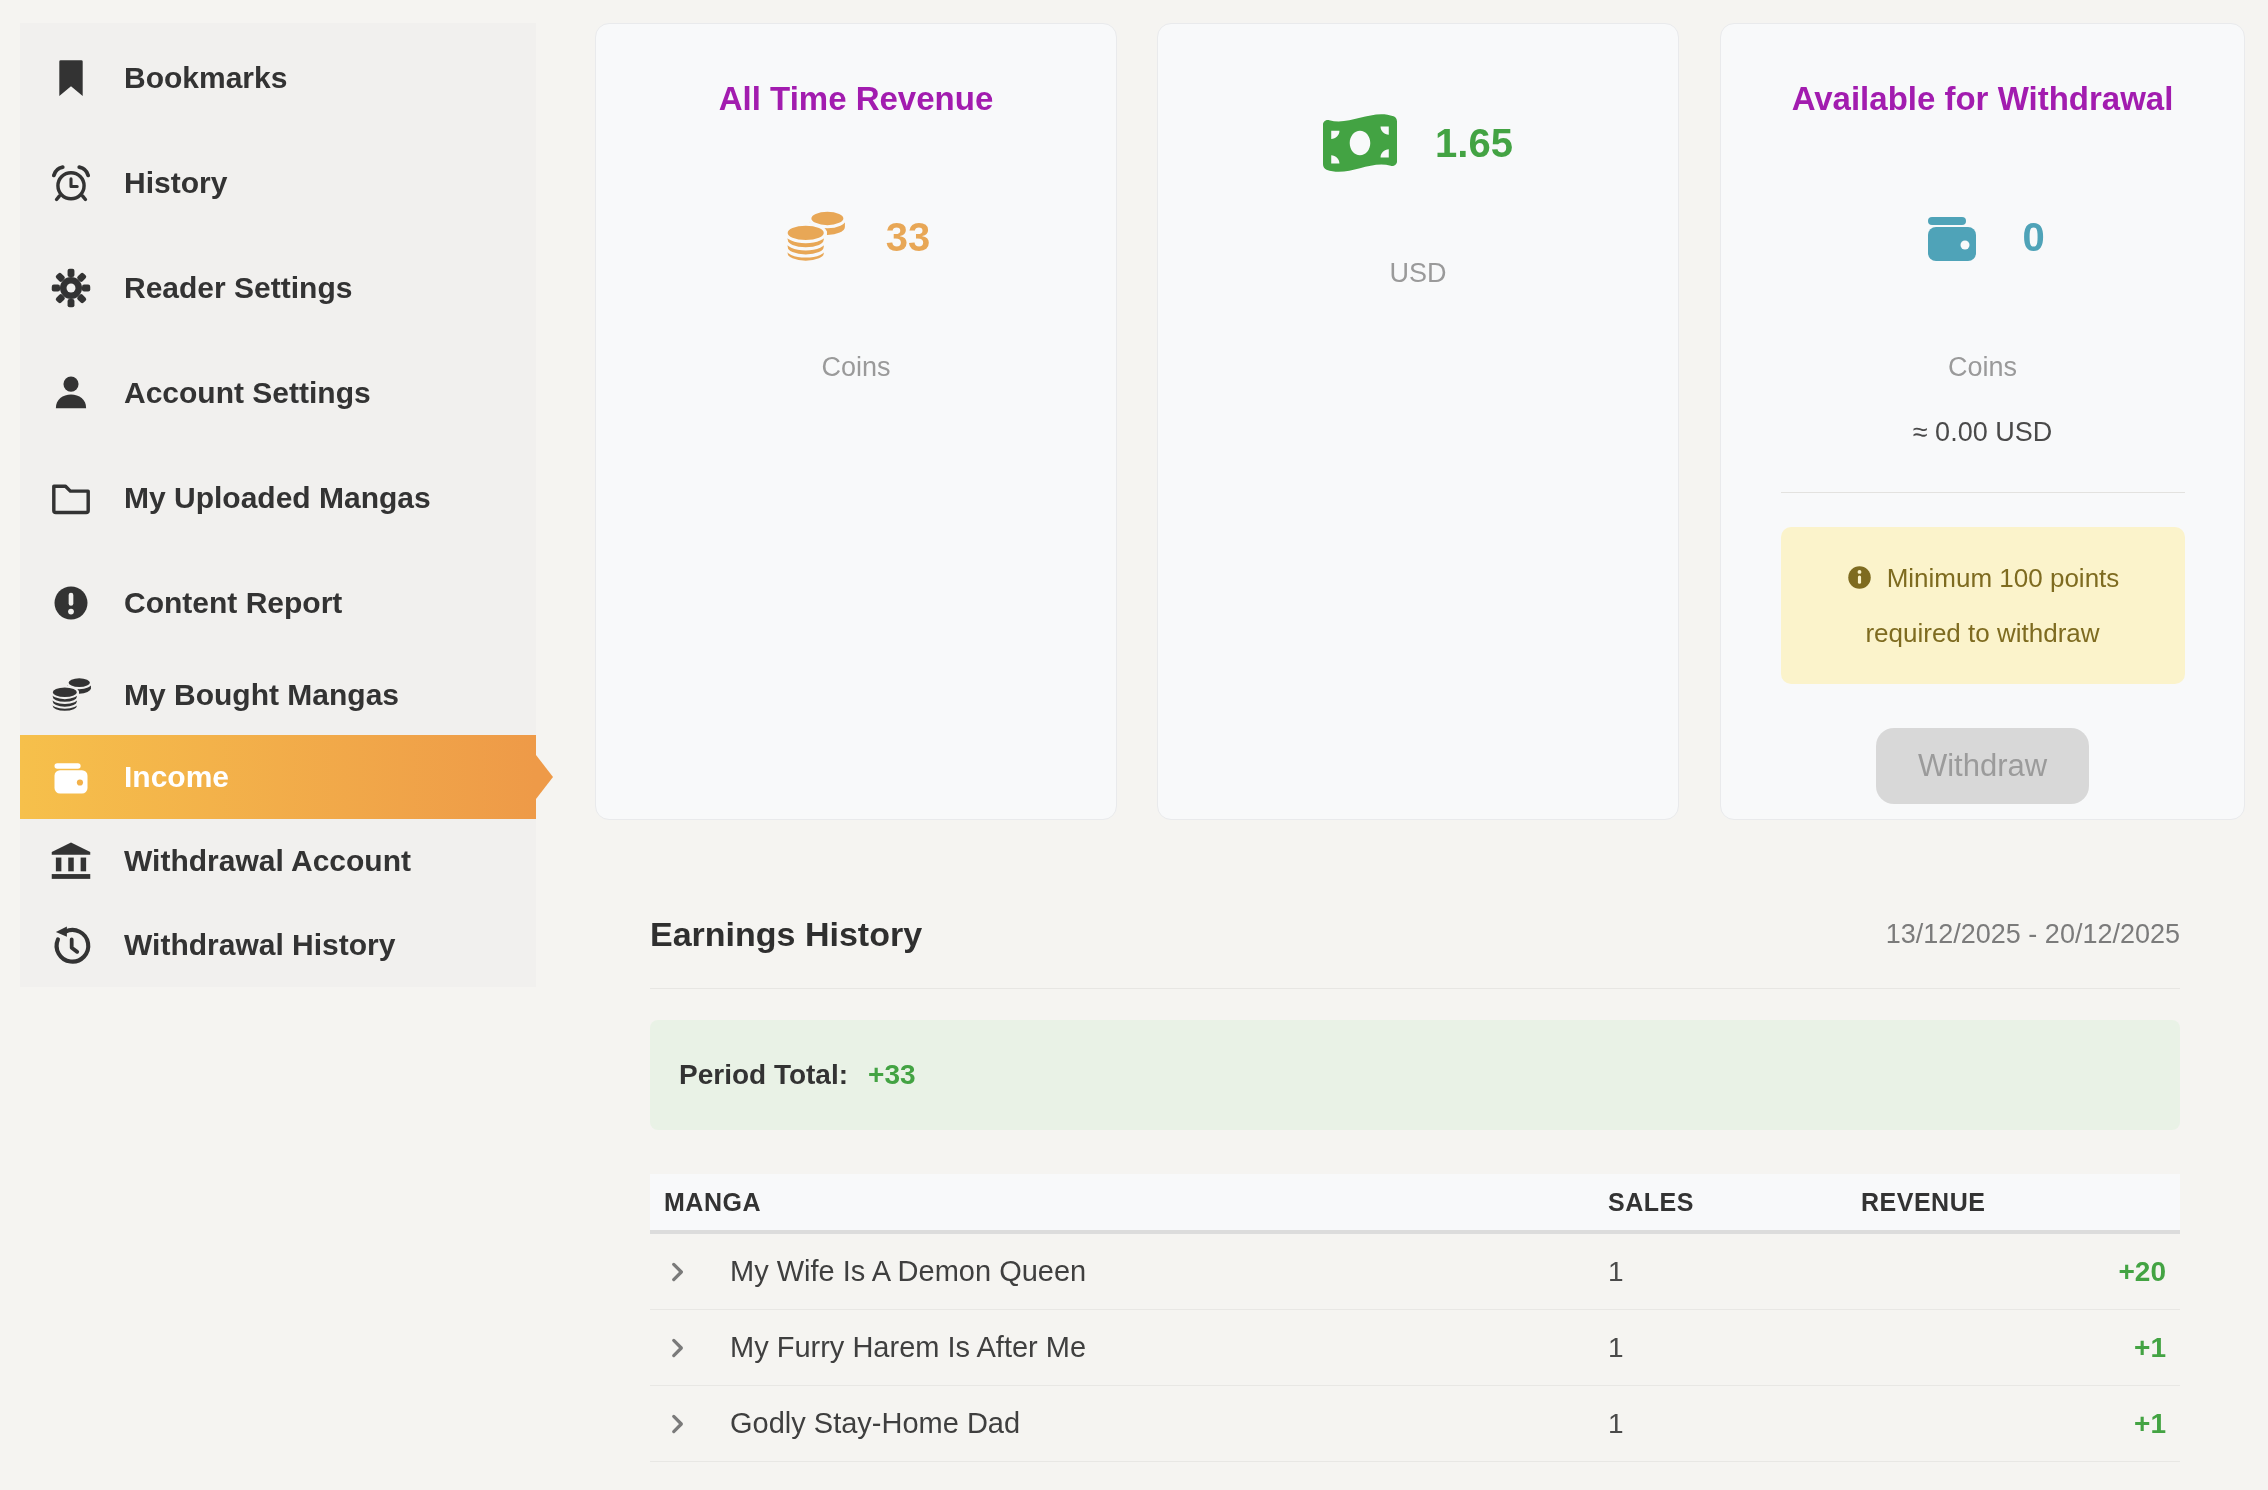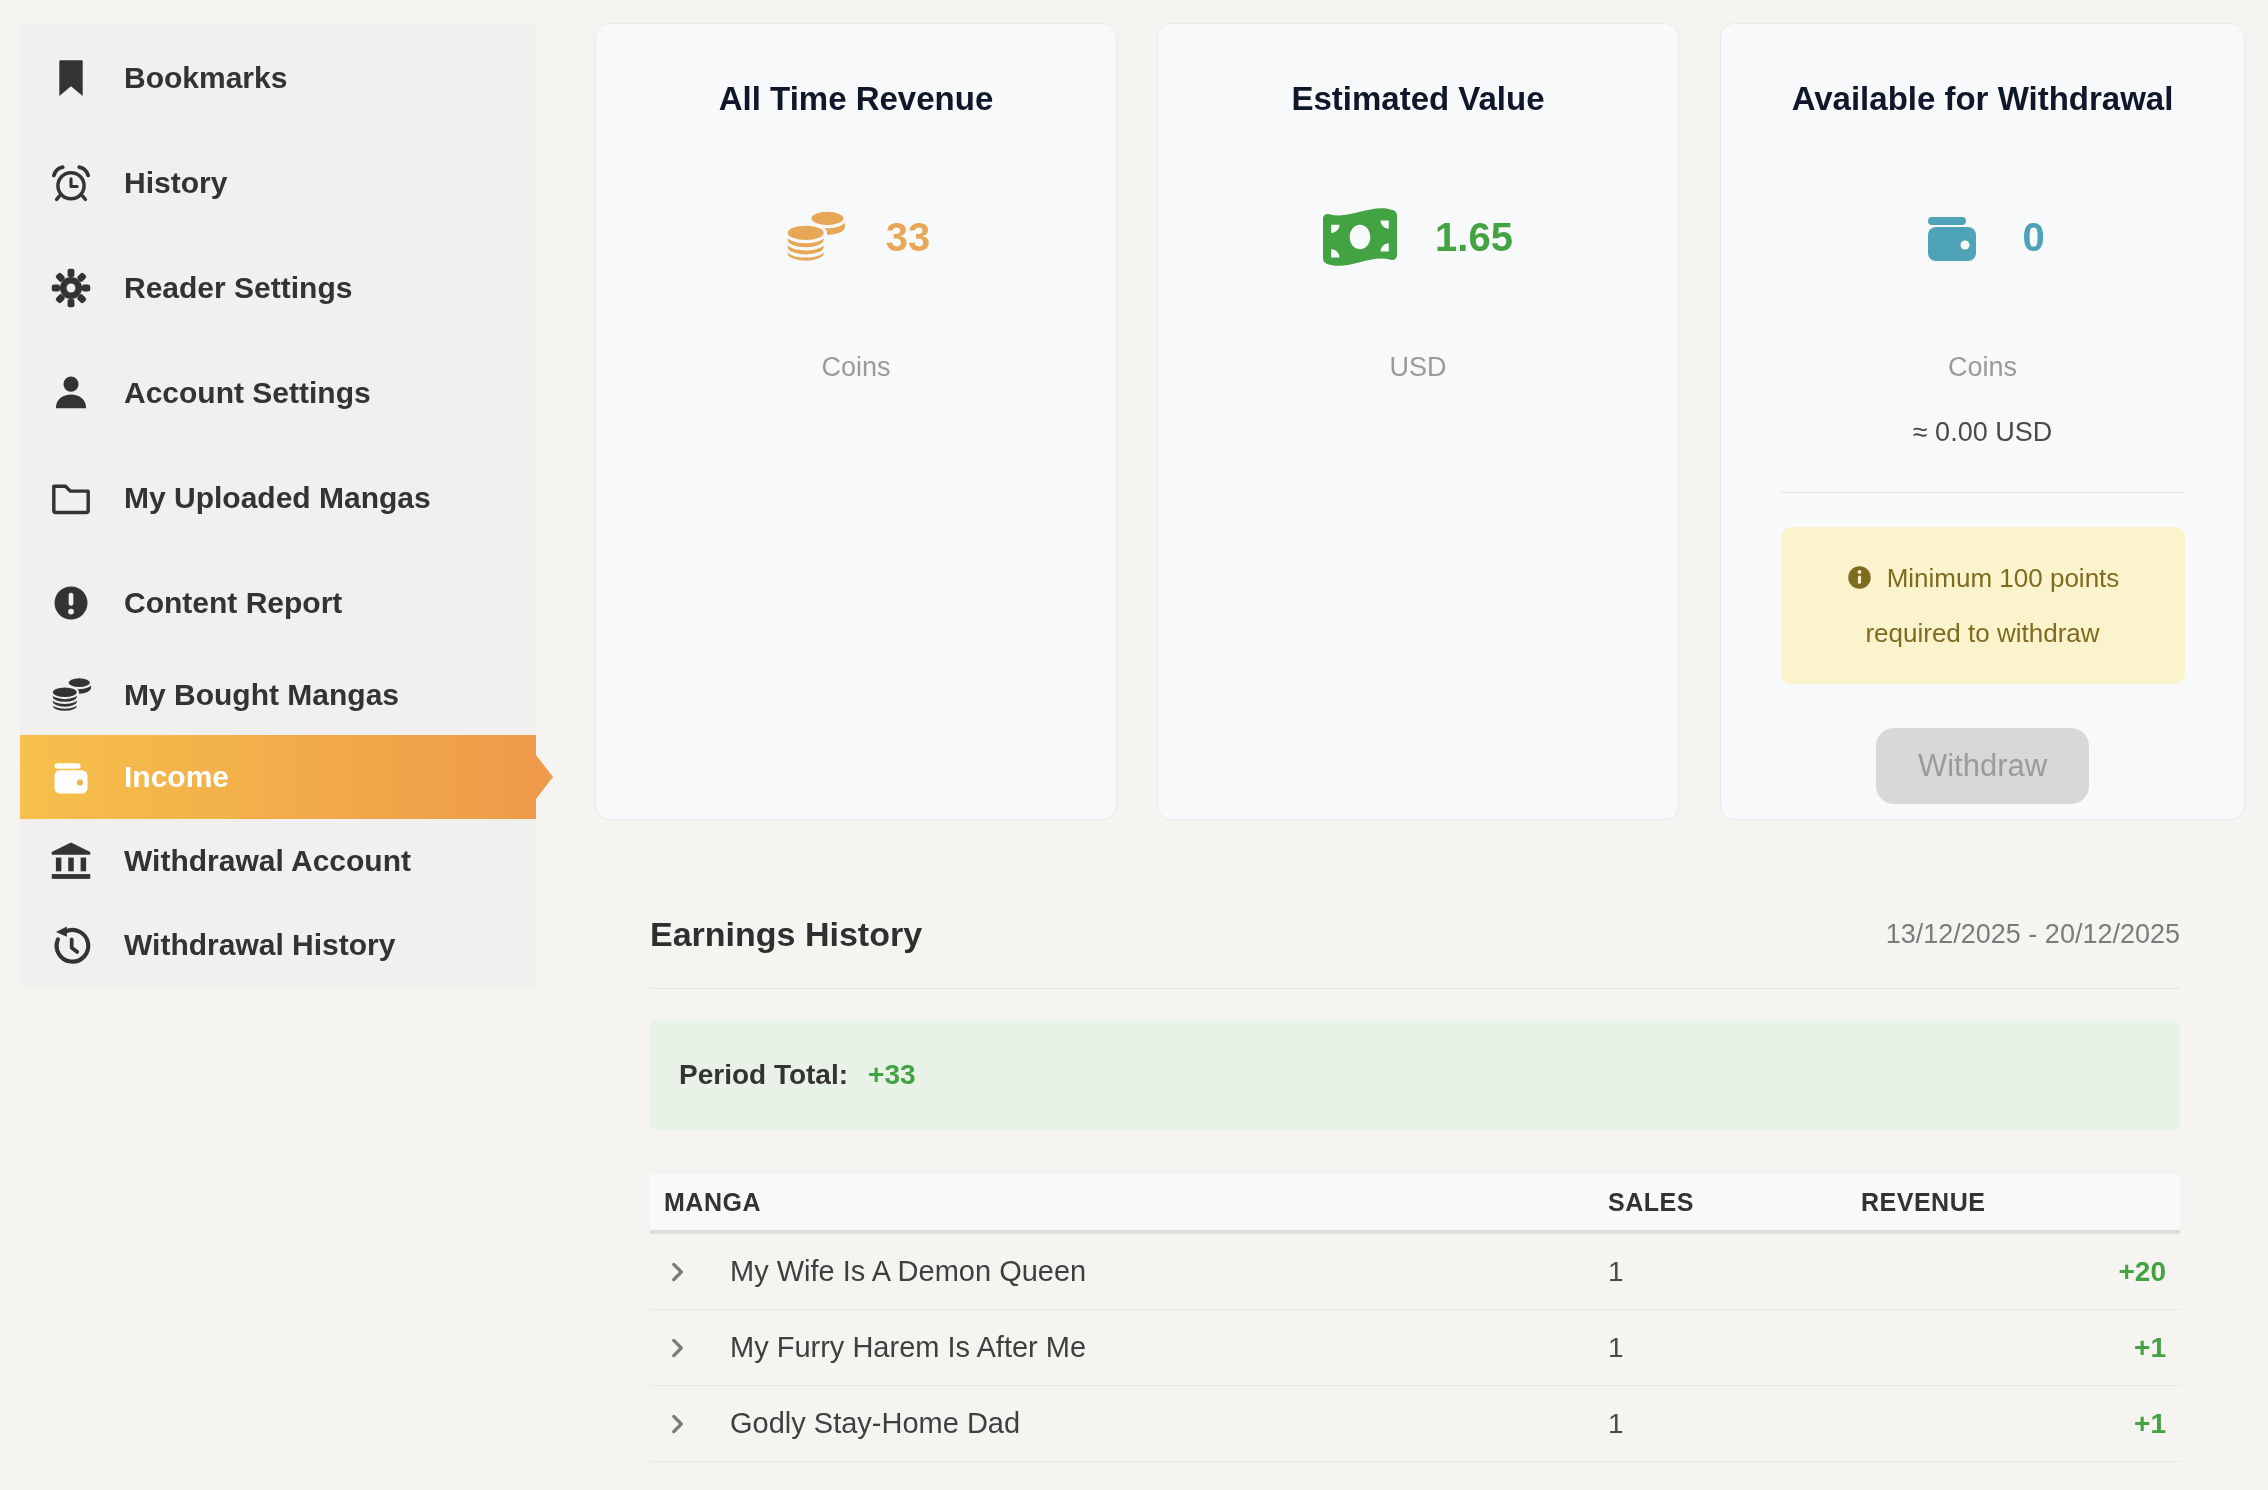--- a/index.html
+++ b/index.html
@@ -43,21 +43,21 @@
   }
 
   
   .card{
     position:absolute; top:23px; height:797px; width:522px;
     background:var(--card-bg); --icon-bg:var(--card-bg);
     border:1px solid var(--card-border); border-radius:14px;
     text-align:center;
   }
   .card-1{left:595px;} .card-2{left:1157px;} .card-3{left:1720px; width:525px;}
-  .card-title{margin-top:56px; font-size:33px; font-weight:bold; color:#0f172a;}
+  .card-title{margin-top:56px; font-size:33px; font-weight:bold; color:#a21caf;}
   .value-row{margin-top:76px; display:flex; align-items:center; justify-content:center; gap:38px; height:86px;}
   .value-row .big-icon svg{display:block;}
   .big-value{font-size:40px; font-weight:bold;}
   .c-orange{color:var(--orange);} .c-green{color:var(--green);} .c-teal{color:var(--teal);}
   .card-unit{margin-top:72px; font-size:27px; color:var(--muted);}
   .card-approx{margin-top:34px; font-size:27px; color:#4a4a4a;}
   .card-divider{margin:44px auto 0; width:404px; border-top:1px solid #e3e2df;}
   .warning-box{
     margin:34px auto 0; width:404px; border-radius:10px;
     background:var(--warning-bg); color:var(--warning-text);
@@ -242,21 +242,20 @@
           <path d="M4 35a19 8.5 0 0 0 38 0" fill="none" stroke="var(--icon-bg)" stroke-width="3"></path>
           <path d="M4 42a19 8.5 0 0 0 38 0" fill="none" stroke="var(--icon-bg)" stroke-width="3"></path>
         </svg>
       </span>
       <span class="big-value c-orange">33</span>
     </div>
     <div class="card-unit">Coins</div>
   </section>
 
   <section class="card card-2">
-    <h2 class="card-title">Estimated Value</h2>
     <div class="value-row">
       <span class="big-icon c-green">
         <svg viewBox="0 0 576 512" width="74" height="66" fill="currentColor" fill-rule="evenodd">
           <path d="M0 112.5L0 422.3c0 18 10.1 35 27 41.3c87 32.5 174 10.3 261-11.9c79.8-20.3 159.6-40.7 239.3-18.9c23 6.3 48.7-9.5 48.7-33.4l0-309.9c0-18-10.1-35-27-41.3C462 15.9 375 38.1 288 60.3C208.2 80.6 128.4 100.9 48.7 79.1C25.6 72.8 0 88.6 0 112.5zM288 352c-44.2 0-80-43-80-96s35.8-96 80-96s80 43 80 96s-35.8 96-80 96zM64 352c35.3 0 64 28.7 64 64l-64 0 0-64zM64 224l0-64 64 0c0 35.3-28.7 64-64 64zM512 304l0 64-64 0c0-35.3 28.7-64 64-64zM512 192c-35.3 0-64-28.7-64-64l64 0 0 64z"></path>
         </svg>
       </span>
       <span class="big-value c-green">1.65</span>
     </div>
     <div class="card-unit">USD</div>
   </section>

